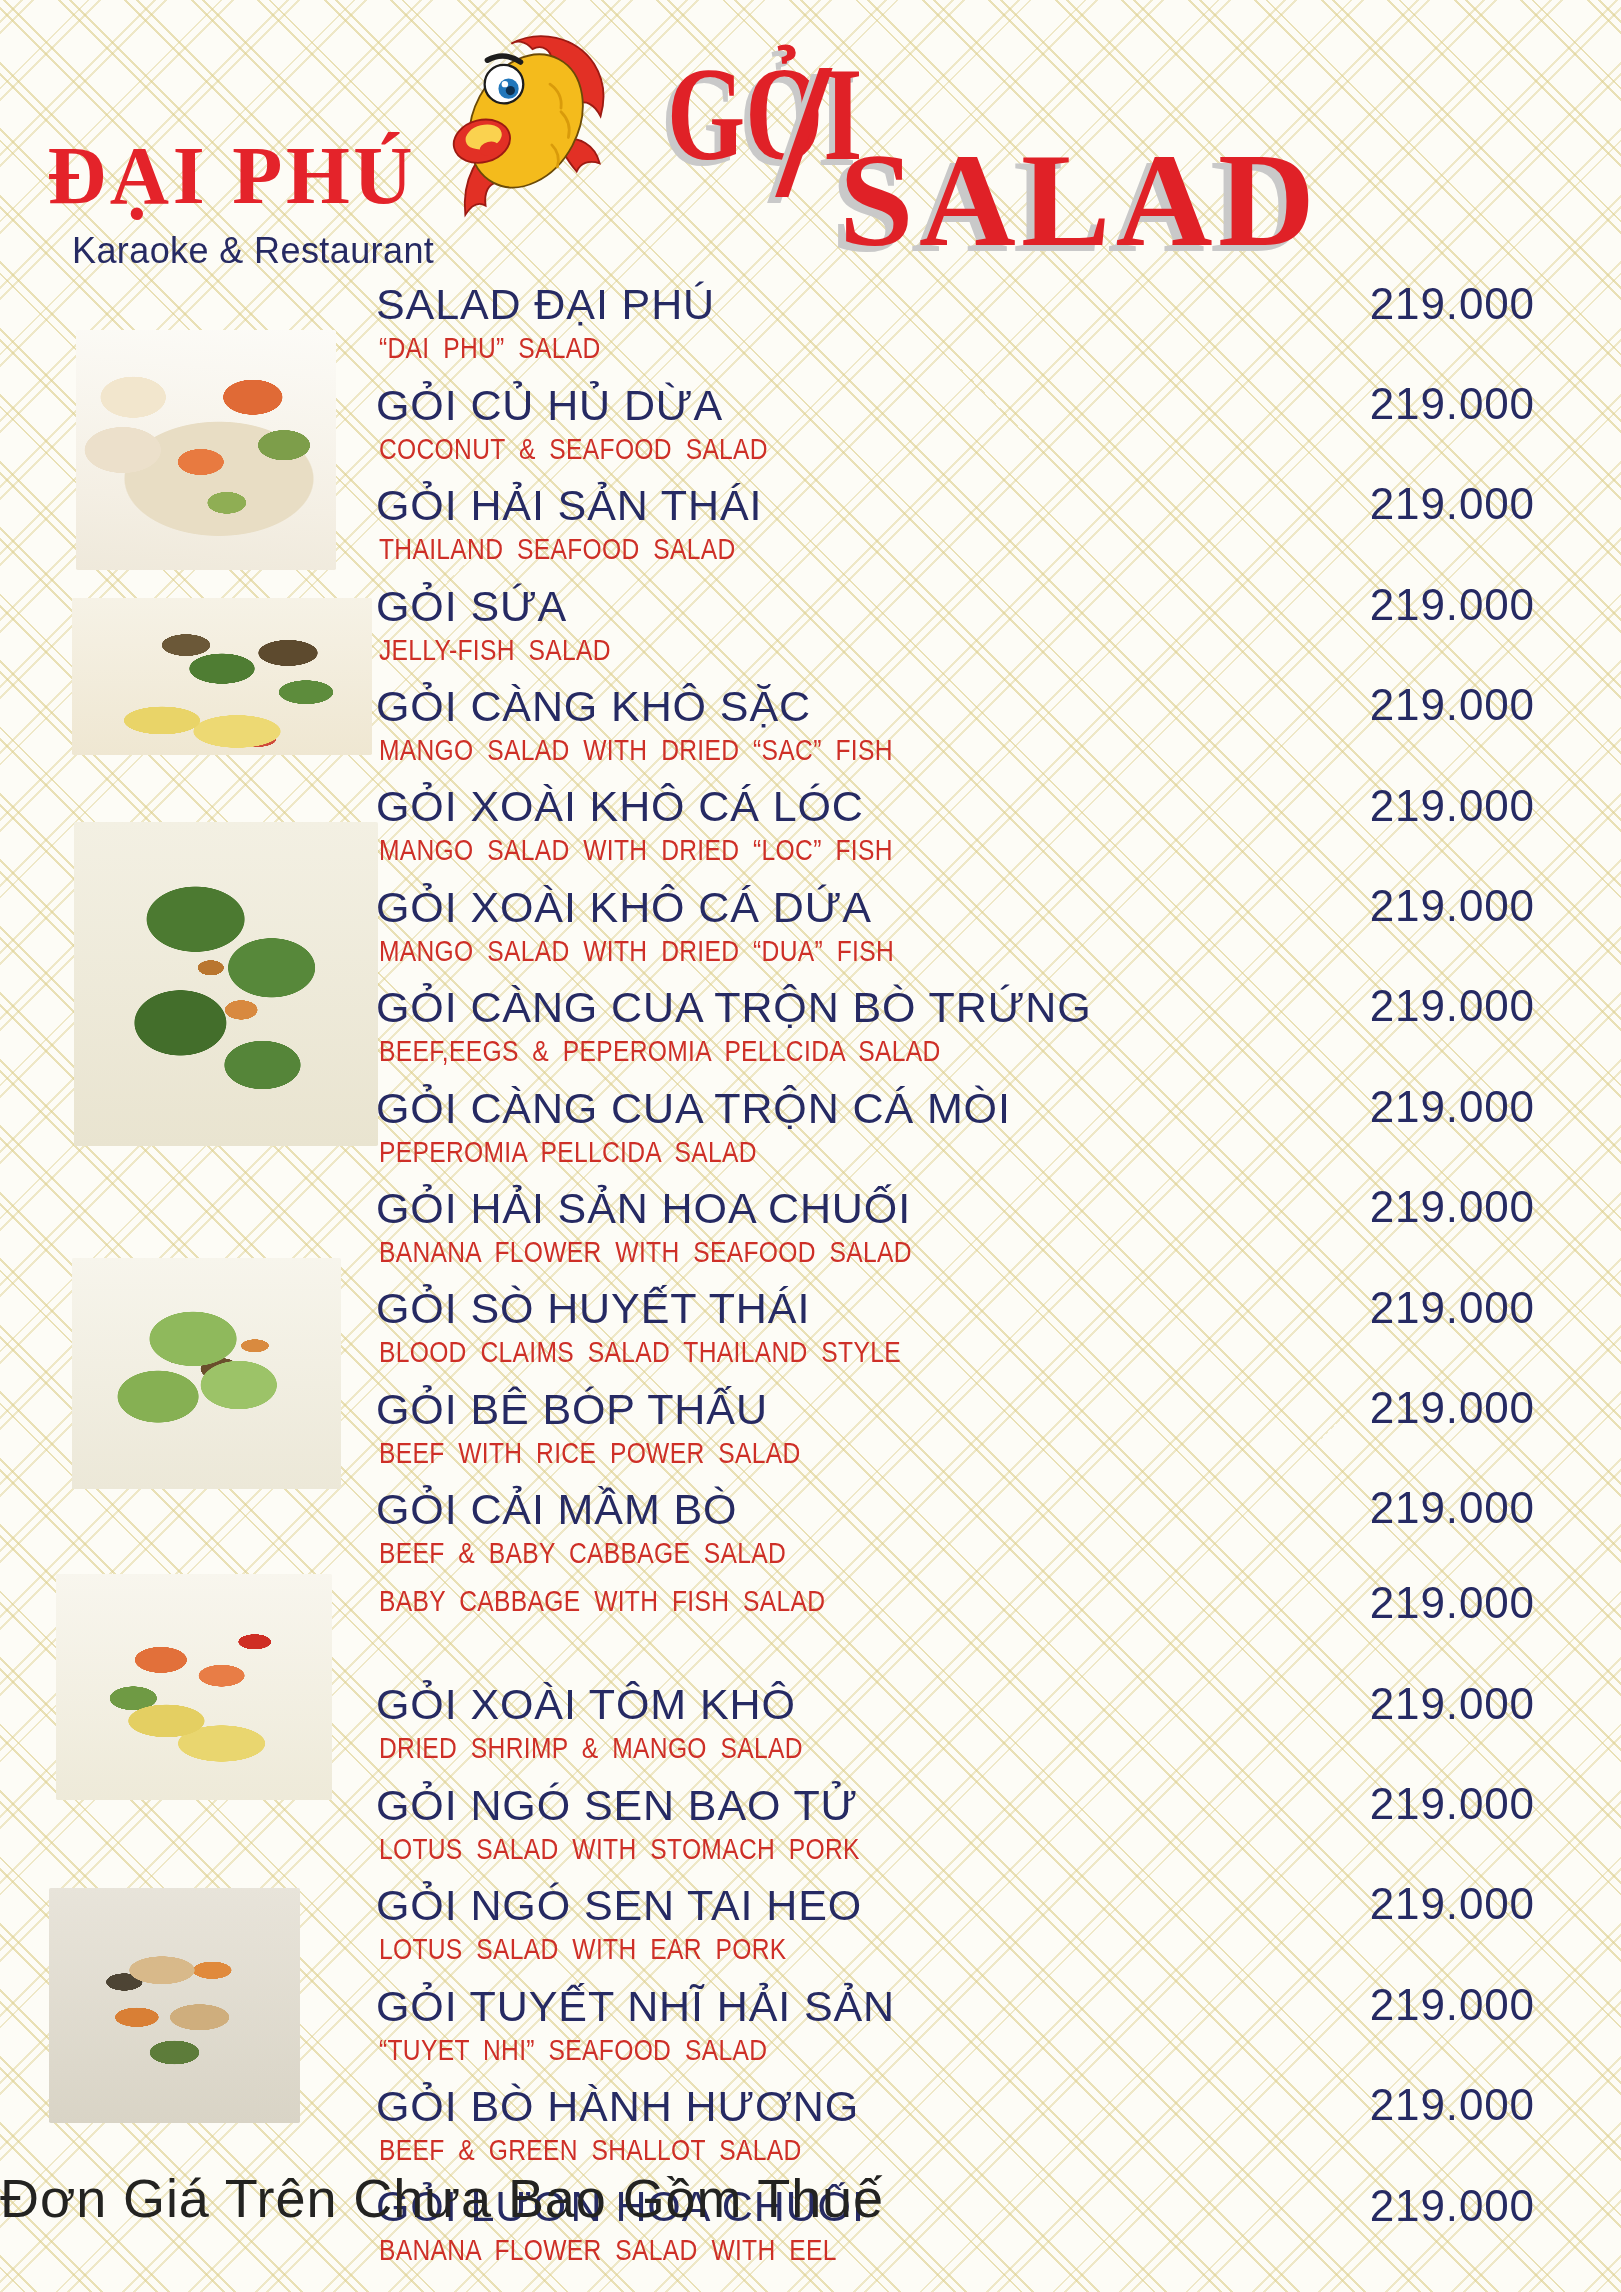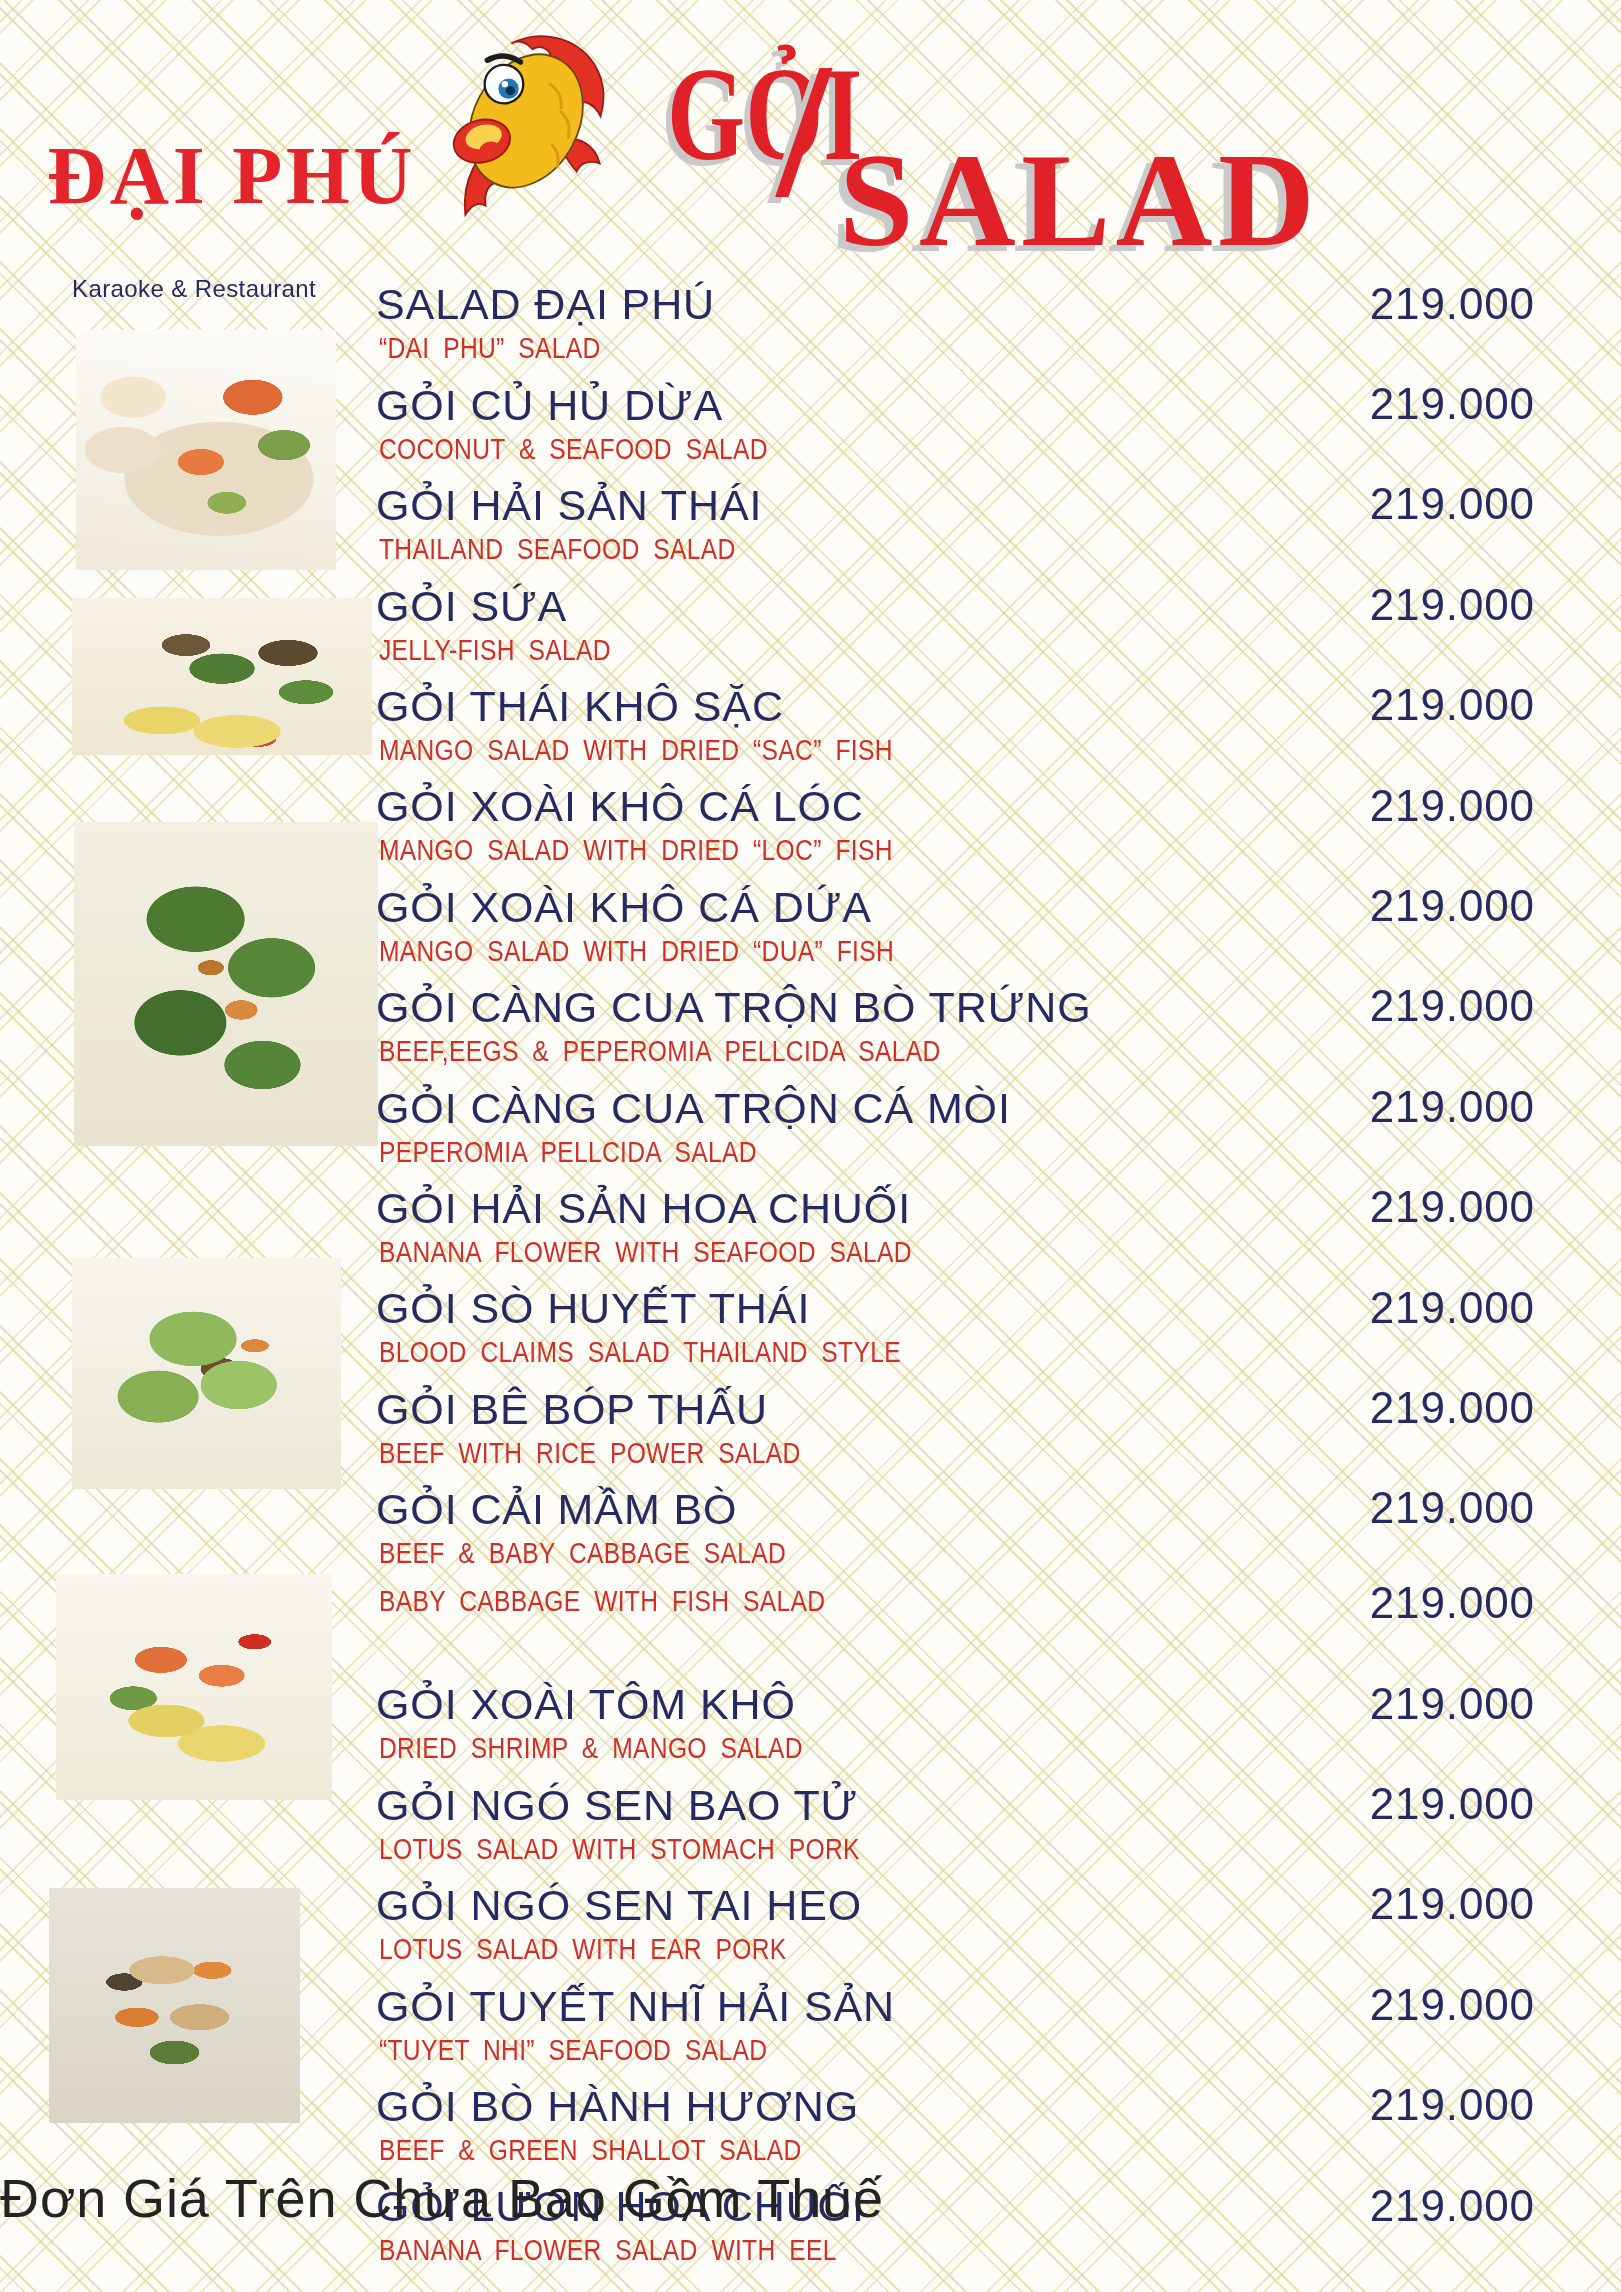--- a/index.html
+++ b/index.html
@@ -26,22 +26,22 @@
 
   
   .brand-name{
     position:absolute;left:47px;top:133px;
     font-family:"Liberation Serif",serif;font-weight:700;
     font-size:82px;line-height:86px;letter-spacing:3.6px;
     color:var(--brand-red,#e4232a);white-space:nowrap;
   }
   .brand-sub{
     position:absolute;left:72px;top:235px;
-    font-size:24px;line-height:32px;letter-spacing:0.4px;
-    color:var(--name-navy,#262a63);white-space:nowrap;margin-top:38px;
+    font-size:36px;line-height:32px;letter-spacing:0.4px;
+    color:var(--name-navy,#262a63);white-space:nowrap;
   }
   .fish{position:absolute;left:423px;top:25px;width:184px;height:202px;}
 
   
   .title-vi{
     position:absolute;left:667px;top:47px;
     font-family:"Liberation Serif",serif;font-weight:700;
     font-size:134px;line-height:134px;
     color:var(--title-red,#e02127);
     transform:scaleX(.75);transform-origin:left top;
@@ -203,21 +203,21 @@
       <span class="dish-name">GỎI HẢI SẢN THÁI</span>
       <span class="dish-sub">THAILAND SEAFOOD SALAD</span>
       <span class="dish-price">219.000</span>
     </div>
       <div class="menu-row">
       <span class="dish-name">GỎI SỨA</span>
       <span class="dish-sub">JELLY-FISH SALAD</span>
       <span class="dish-price">219.000</span>
     </div>
       <div class="menu-row">
-      <span class="dish-name">GỎI THÁI KHÔ SẶC</span>
+      <span class="dish-name">GỎI CÀNG KHÔ SẶC</span>
       <span class="dish-sub">MANGO SALAD WITH DRIED “SAC” FISH</span>
       <span class="dish-price">219.000</span>
     </div>
       <div class="menu-row">
       <span class="dish-name">GỎI XOÀI KHÔ CÁ LÓC</span>
       <span class="dish-sub">MANGO SALAD WITH DRIED “LOC” FISH</span>
       <span class="dish-price">219.000</span>
     </div>
       <div class="menu-row">
       <span class="dish-name">GỎI XOÀI KHÔ CÁ DỨA</span>

